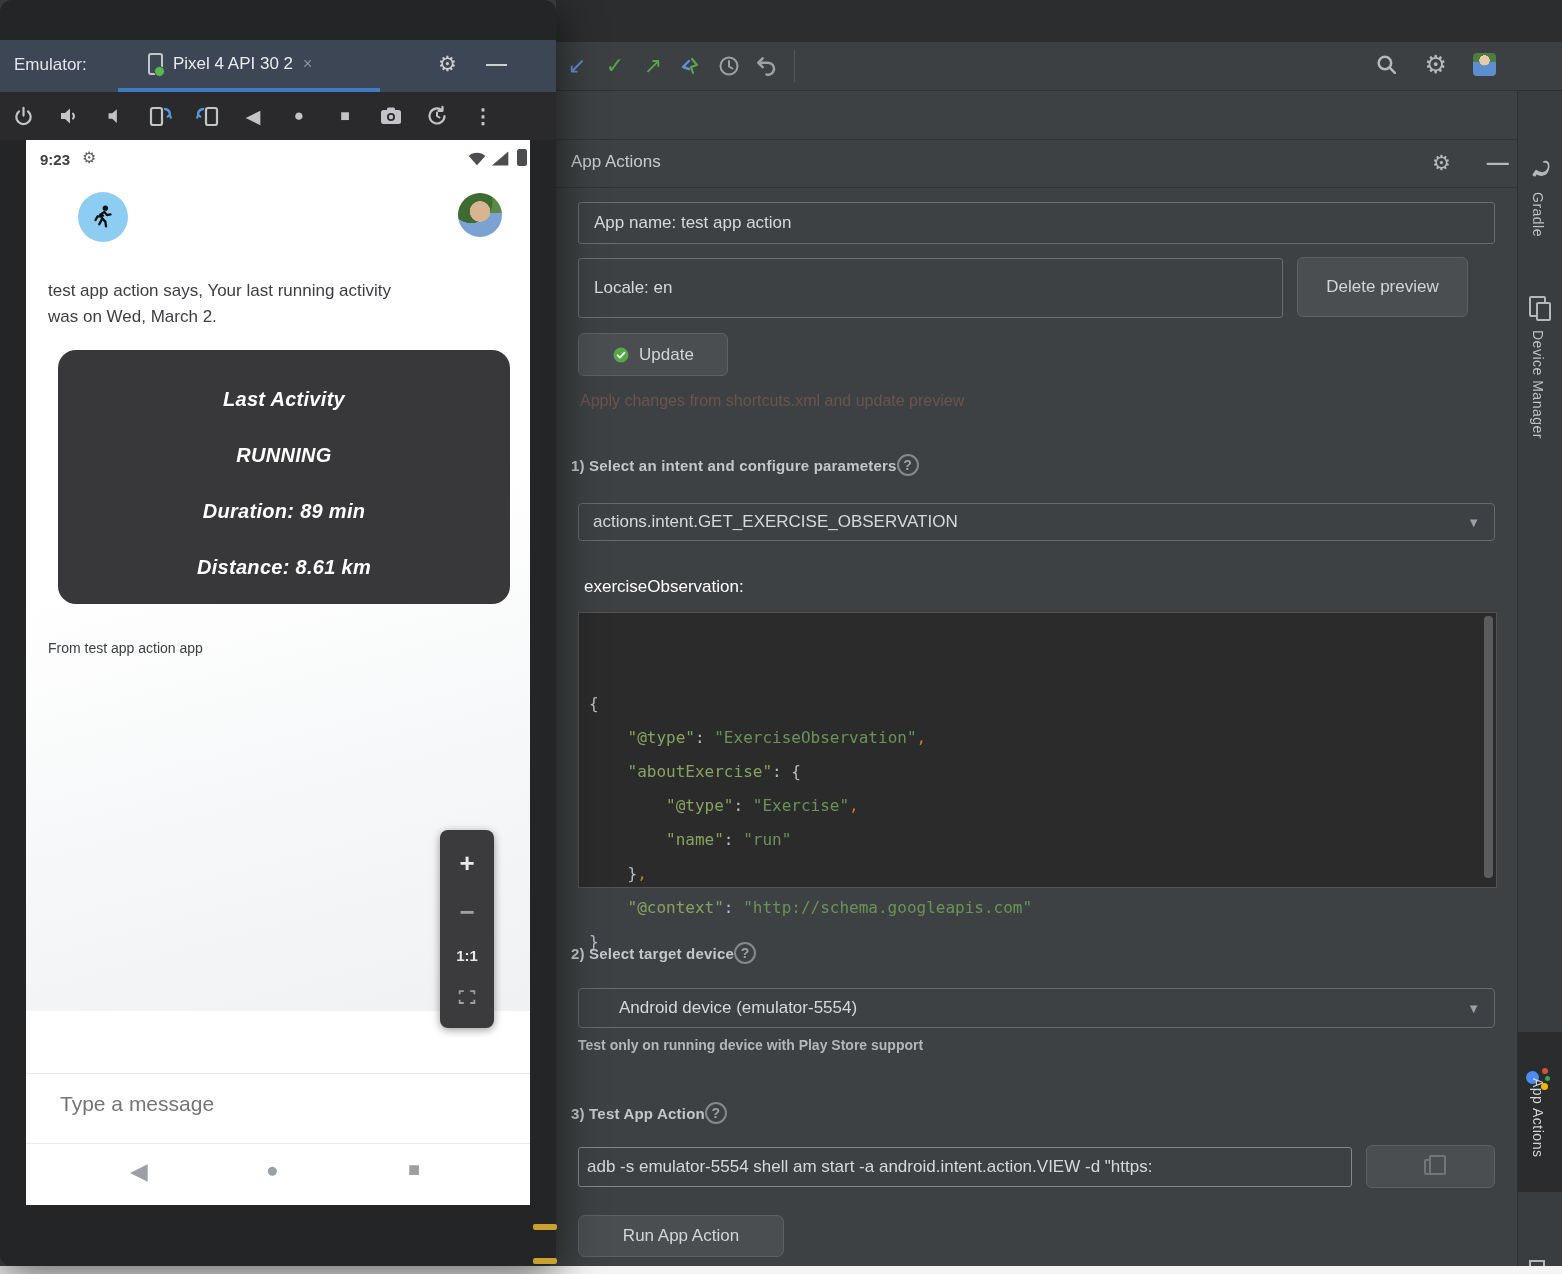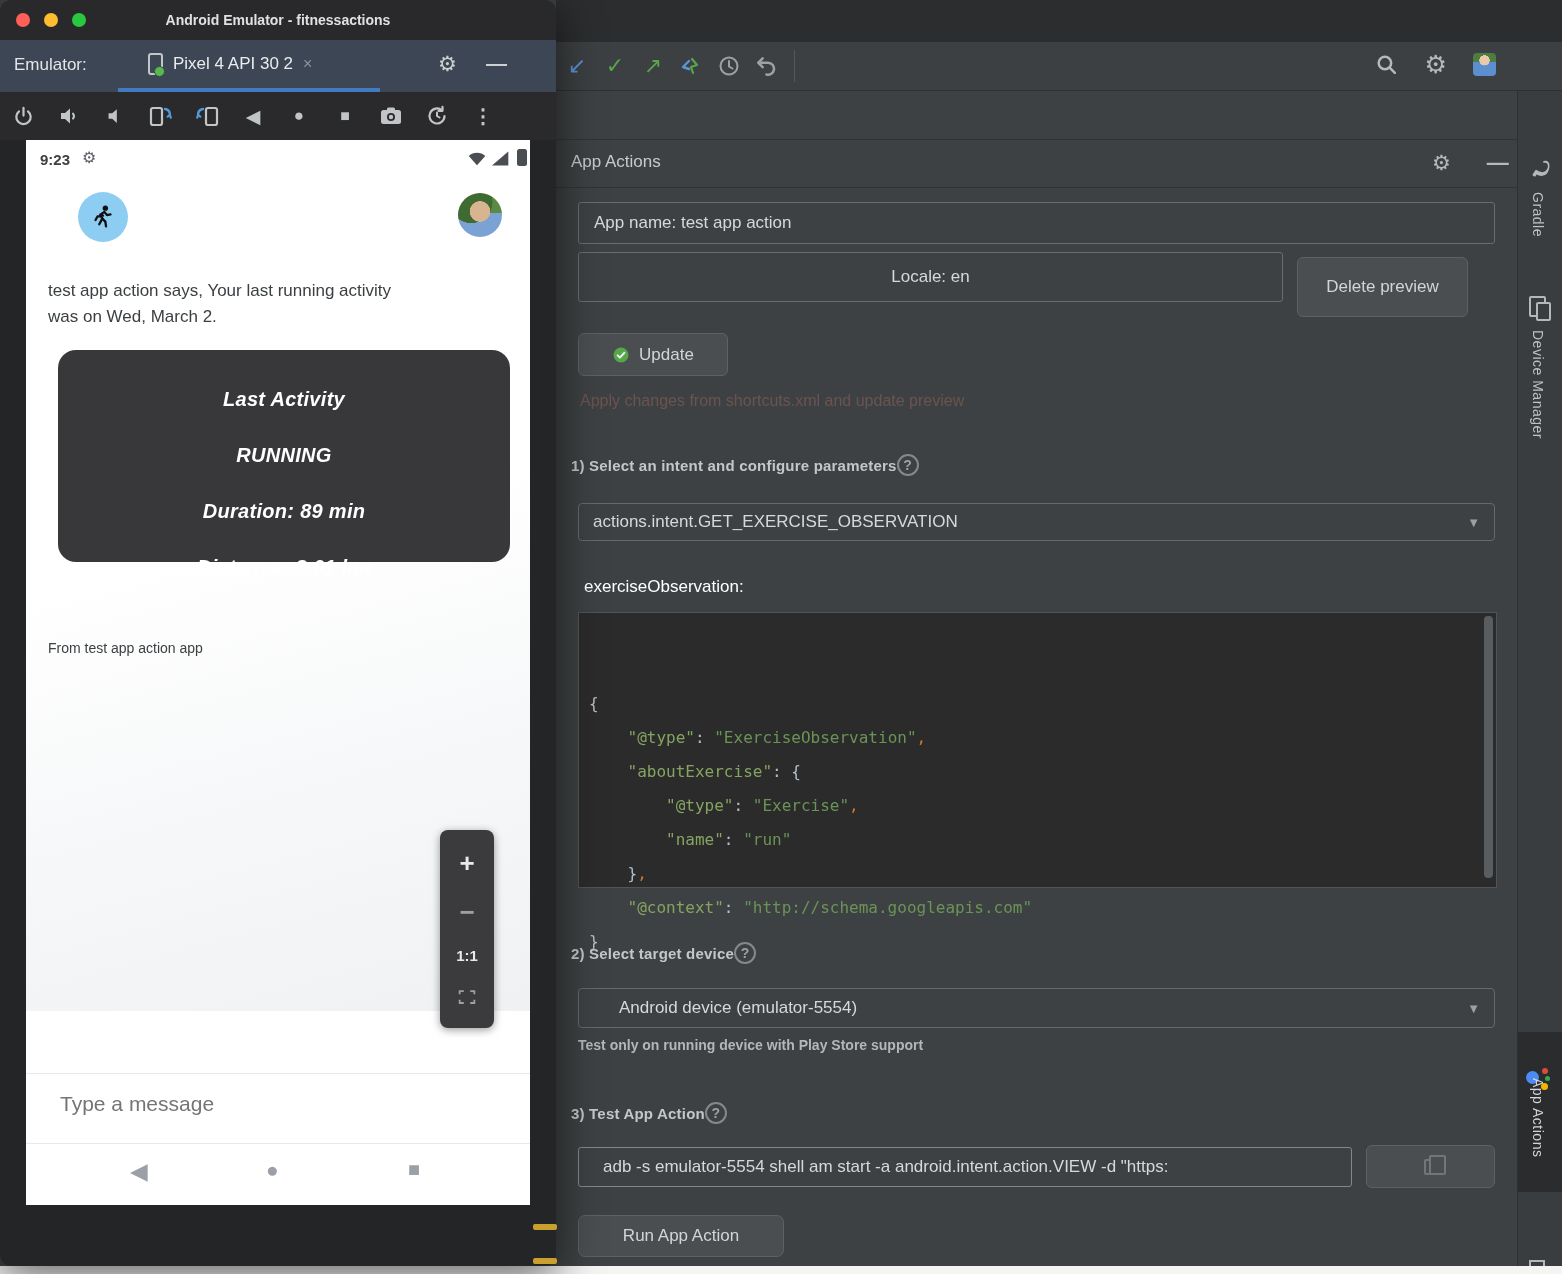--- a/index.html
+++ b/index.html
@@ -147,21 +147,21 @@
 
   <div class="abs hdiv" style="left:556px; top:139px; width:961px;"></div>
   <div class="abs panel-title" style="left:571px; top:152px;">App Actions</div>
   <div class="abs pheader-icons" style="left:1432px; top:150px;">
     <span style="color:#b6b9bb; font-size:21px;">⚙</span>
     <span style="color:#b6b9bb; font-size:22px; font-weight:bold;">—</span>
   </div>
   <div class="abs hdiv" style="left:556px; top:187px; width:961px;"></div>
 
   <input class="abs field" style="left: 578px; top: 202px; width: 917px; height: 42px;" readonly="" value="App name: test app action">
-  <input class="abs field" style="left: 578px; top: 252px; width: 705px; height: 50px; text-align: center;" readonly="" value="Locale: en">
+  <input class="abs field" style="left: 578px; top: 258px; width: 705px; height: 60px;" readonly="" value="Locale: en">
   <div class="abs btn" style="left:1297px; top:257px; width:171px; height:60px;">
     <span>Delete preview</span>
   </div>
 
   <div class="abs btn" style="left:578px; top:333px; width:150px; height:43px; gap:9px;">
     <svg width="18" height="18" viewBox="0 0 24 24">
       <circle cx="12" cy="12" r="10" fill="#57a64a"></circle>
       <path d="M7.5 12.5l3 3 6-6.5" stroke="#e9f3e7" stroke-width="2.6" fill="none" stroke-linecap="round" stroke-linejoin="round"></path>
     </svg>
     <span>Update</span>
@@ -190,21 +190,21 @@
   <div class="abs dropdown" style="left:578px; top:988px; width:917px; height:40px;padding-left:40px;">
     <span>Android device (emulator-5554)</span>
     <span class="dd-arrow">▼</span>
   </div>
   <div class="abs hint" style="left:578px; top:1037px;">Test only on running device with Play Store support</div>
 
   <div class="abs seclabel" style="left:571px; top:1102px;">
     <span>3) Test App Action</span>
     <span class="helpc">?</span>
   </div>
-  <input class="abs field" style="left: 578px; top: 1147px; width: 774px; height: 40px; border-color: rgb(132, 136, 139); padding: 0px 24px;" readonly="" value="adb -s emulator-5554 shell am start -a android.intent.action.VIEW -d &quot;https:">
+  <input class="abs field" style="left: 578px; top: 1147px; width: 774px; height: 40px; border-color: rgb(132, 136, 139); padding: 0px 8px;" readonly="" value="adb -s emulator-5554 shell am start -a android.intent.action.VIEW -d &quot;https:">
   <div class="abs btn" style="left:1366px; top:1145px; width:129px; height:43px;">
     <span class="copy-ico"></span>
   </div>
   <div class="abs btn" style="left:578px; top:1215px; width:206px; height:42px; border-radius:7px;">
     <span>Run App Action</span>
   </div>
 
   <div class="abs sidebar"></div>
   <div class="abs stab-active" style="top:1032px; height:160px;"></div>
 
@@ -229,28 +229,20 @@
 
   <div class="abs phone-ico" style="left:1529px; top:1222px;"></div>
   <div class="abs" style="left:1529px; top:1260px; width:16px; height:6px; border:2px solid #b5b8ba; border-bottom:none;"></div>
 
   <div class="abs goldmark" style="left:533px; top:1224px;"></div>
   <div class="abs goldmark" style="left:533px; top:1258px;"></div>
   <div class="abs bottom-strip"></div>
 
   <div class="abs emu-window">
 
-    <div class="abs emu-titlebar">
-      <div class="tlights">
-        <span class="tlight" style="background:#ff5f57;"></span>
-        <span class="tlight" style="background:#febc2e;"></span>
-        <span class="tlight" style="background:#28c840;"></span>
-      </div>
-      <span class="emu-title">Android Emulator - fitnessactions</span>
-    </div>
 
     <div class="abs emu-tabrow">
       <span class="abs emu-label" style="left:14px; top:15px;">Emulator:</span>
       <div class="abs" style="left:148px; top:13px; display:flex; align-items:center; gap:10px;">
         <span class="devtab-icon"></span>
         <span style="font-size:17px; color:#eaecee;">Pixel 4 API 30 2</span>
         <span style="font-size:16px; color:#8d939b;">×</span>
       </div>
       <div class="abs tab-underline" style="left:118px; top:48px; width:262px;"></div>
       <span class="abs" style="left:438px; top:12px; color:#ccd0d2; font-size:21px;">⚙</span>
@@ -334,21 +326,21 @@
           <path d="M11.4 13.4 14 16l.6 4" stroke="#111" stroke-width="2" fill="none" stroke-linecap="round"></path>
         </svg>
       </div>
       <div class="abs photo-avatar" style="left:432px; top:53px;"></div>
 
       <div class="abs notif-text" style="left:22px; top:138px; width:420px;">
         <div>test app action says, Your last running activity</div>
         <div>was on Wed, March 2.</div>
       </div>
 
-      <div class="abs fitness-card" style="left:32px; top:210px; width:452px; height:212px;">
+      <div class="abs fitness-card" style="left:32px; top:210px; width:452px; height:254px;">
         <div class="card-line" style="margin-top:38px;">Last Activity</div>
         <div class="card-line" style="margin-top:33px;">RUNNING</div>
         <div class="card-line" style="margin-top:33px;">Duration: 89 min</div>
         <div class="card-line" style="margin-top:33px;">Distance: 8.61 km</div>
       </div>
       <div class="abs from-text" style="left:22px; top:500px;text-align:center;">From test app action app</div>
 
       <div class="abs ph-divider" style="left:0; top:933px; width:504px;"></div>
       <input class="abs msg-placeholder" style="left: 34px; top: 952px;" placeholder="Type a message">
       <div class="abs ph-divider" style="left:0; top:1003px; width:504px;"></div>

